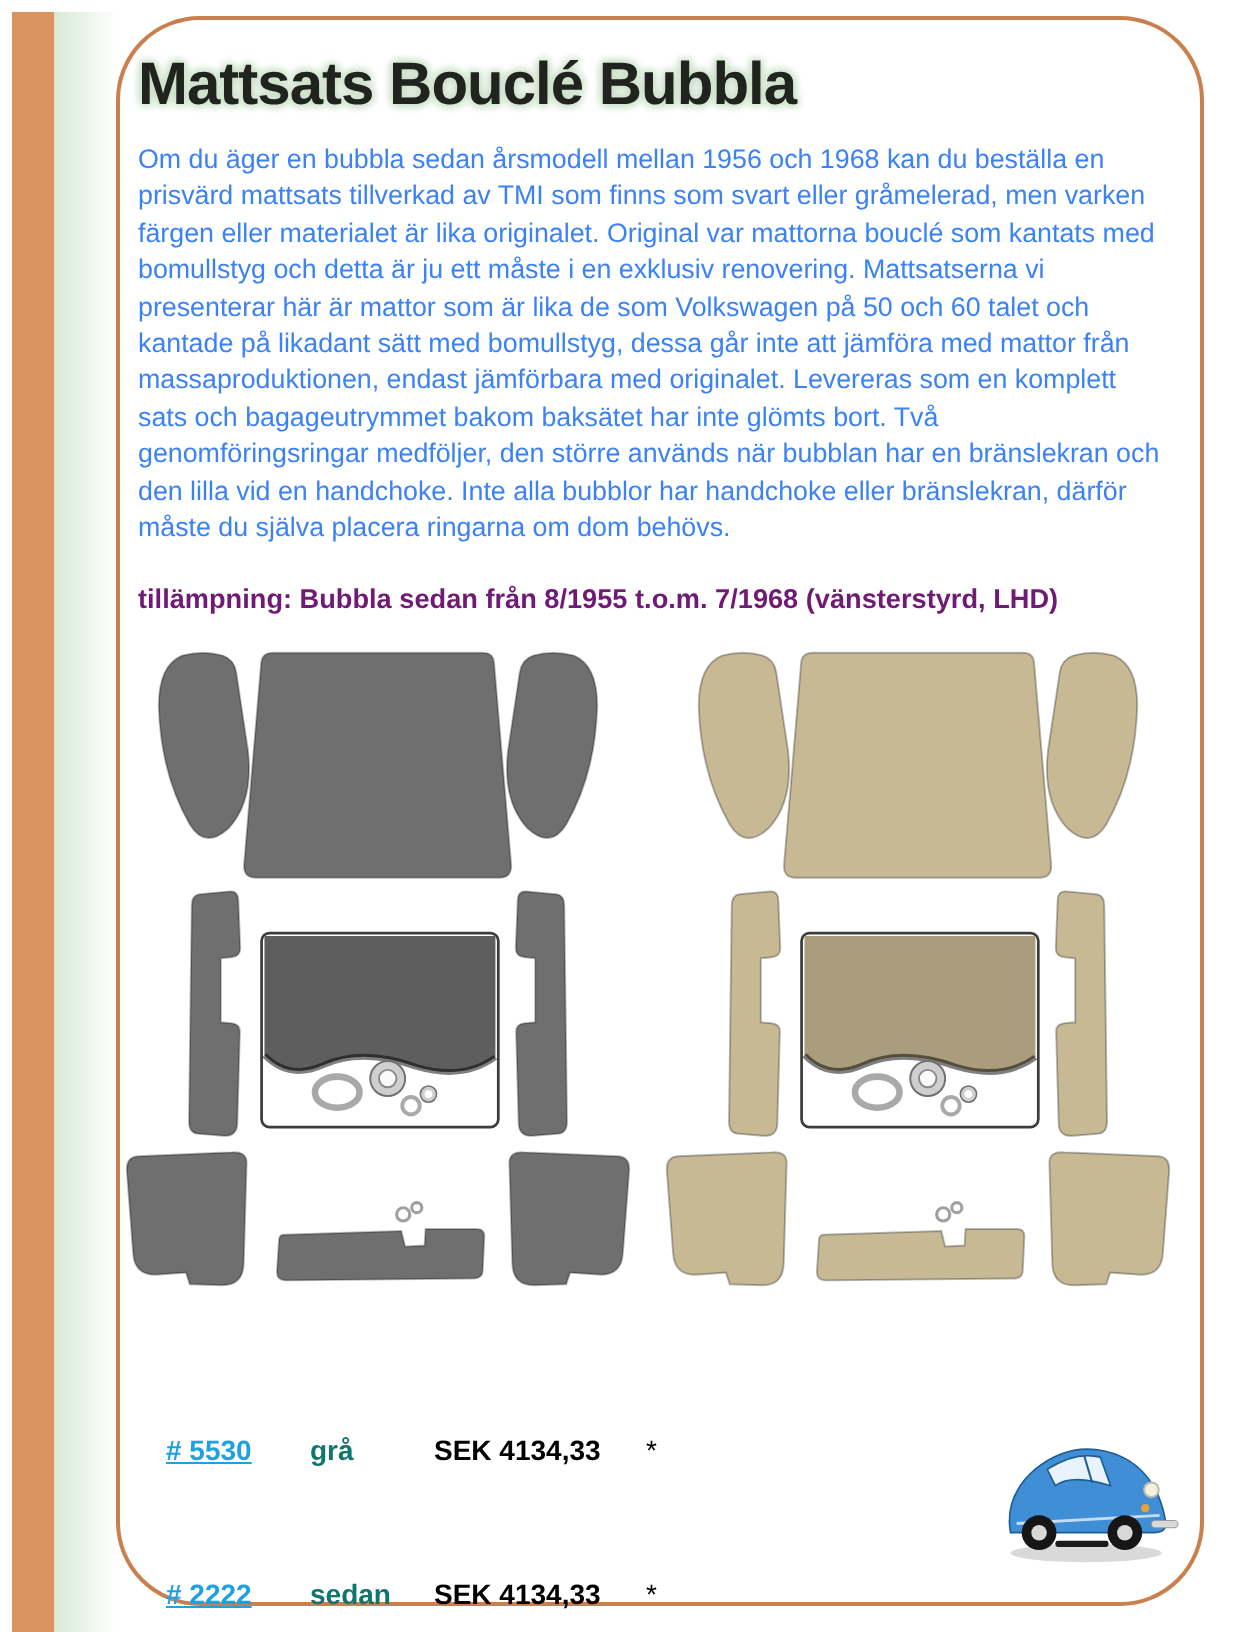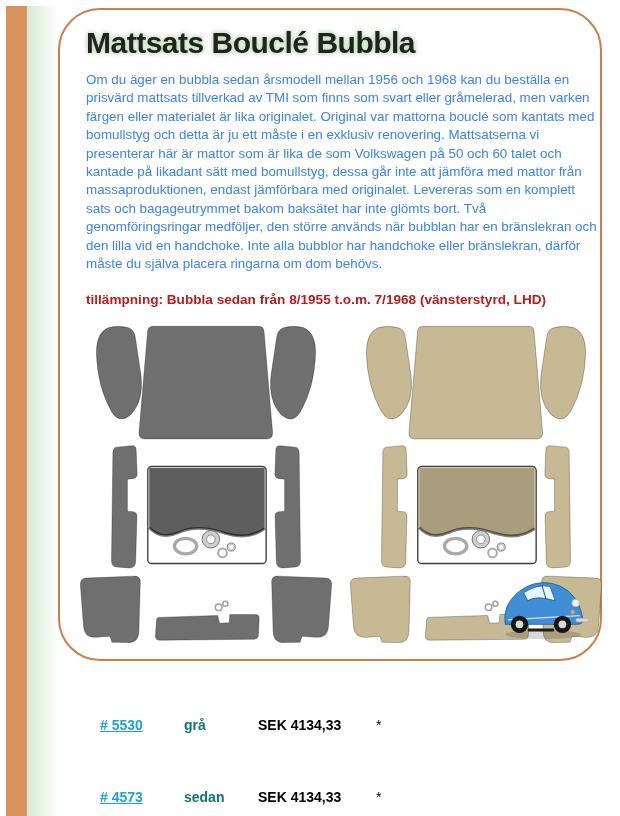--- a/index.html
+++ b/index.html
@@ -3,39 +3,39 @@
 <meta charset="utf-8">
 <style>
   html,body{margin:0;padding:0;}
   body{
     width:620px;height:816px;position:relative;background:#ffffff;
     font-family:"Liberation Sans",sans-serif;overflow:hidden;
   }
   .left-bar{position:absolute;left:6px;top:6px;width:21px;height:810px;background:#d8935f;}
   .green-strip{position:absolute;left:27px;top:6px;width:31px;height:810px;
     background:linear-gradient(90deg,#d7e8d5 0%,#eef5ec 55%,#ffffff 100%);}
-  .frame{position:absolute;left:58px;top:8px;width:544px;height:653px;background:#ffffff;
+  .frame{position:absolute;left:58px;top:8px;width:544px;height:795px;background:#ffffff;
     border:2.5px solid #c9804e;border-radius:42px;box-sizing:border-box;
-    padding:16px 14px 0 24px;}
+    padding:16px 14px 0 7px;}
   h1.page-title{
     margin:0 0 0 2px;font-size:30px;line-height:34px;font-weight:700;color:#20231e;
     letter-spacing:-0.5px;
     text-shadow:0 0 4px #c9dfc6,0 0 4px #c9dfc6,0 0 6px #c9dfc6;
   }
   .body-text{margin:11px 0 0 2px;width:514px;font-size:13.4px;line-height:18.4px;color:#3b82f6;}
   .obs-note{margin:17px 0 0 2px;width:514px;font-size:13.4px;line-height:18.4px;color:#101010;}
   .obs-note b{font-weight:700;}
   .application-line{margin:17px 0 0 2px;width:514px;font-size:13.6px;line-height:19px;
-    font-weight:700;color:#b91c1c;}
+    font-weight:700;color:#701a75;}
   .figures{display:flex;gap:10px;margin:12px 0 0 -8px;}
   .figures figure{margin:0;}
   .matset{width:260px;height:326px;display:block;}
   .price-list{margin:24px 0 0 16px;}
   .price-row{display:grid;grid-template-columns:72px 62px 106px 16px;
-    align-items:baseline;margin-top:10px;font-size:14px;gap:12px;}
+    align-items:baseline;margin-top:10px;font-size:14px;}
   .part-link{color:#1da1e2;text-decoration:underline;font-weight:600;cursor:pointer;}
   .color-name{font-weight:700;color:#0f766e;}
   .price{font-weight:700;color:#000;margin-top:46px;}
   .star{font-weight:400;color:#000;}
   .beetle{position:absolute;right:10px;bottom:16px;width:96px;height:70px;}
 </style>
 </head>
 <body>
 
 <svg width="0" height="0" style="position:absolute" aria-hidden="true">
@@ -95,21 +95,21 @@
   </div>
 
   <div class="price-list">
     <div class="price-row">
       <span class="part-link"># 5530</span>
       <span class="color-name">grå</span>
       <span class="price">SEK 4134,33</span>
       <span class="star">*</span>
     </div>
     <div class="price-row">
-      <span class="part-link"># 4573</span>
+      <span class="part-link"># 2222</span>
       <span class="color-name">sedan</span>
       <span class="price">SEK 4134,33</span>
       <span class="star">*</span>
     </div>
   </div>
 
   <svg class="beetle" viewBox="0 0 94 68">
     <ellipse cx="48" cy="60" rx="37" ry="4.5" fill="rgba(0,0,0,0.15)"></ellipse>
     <path d="M11,50 Q8,32 23,19 Q39,6 57,10 Q75,14 83,31 Q86,38 87,45 Q87.5,50 81,50 Z" fill="#3f8ed6" stroke="#1f5e94" stroke-width="0.8"></path>
     <path d="M29,19 Q43,10 55,13 L60,27 Q41,21 33,27 Z" fill="#e9f3fc" stroke="#1f5e94" stroke-width="0.8"></path>

